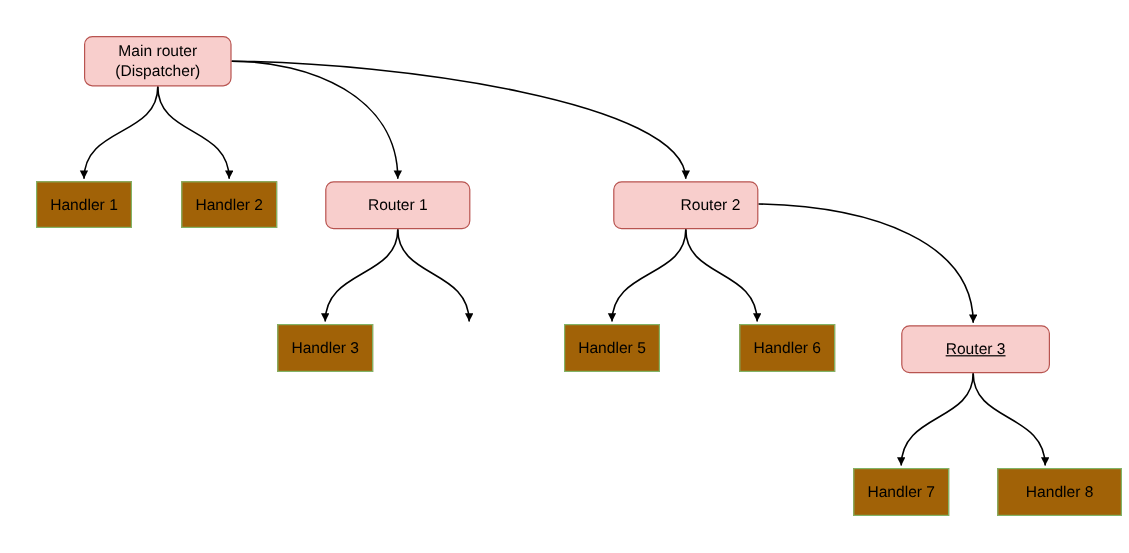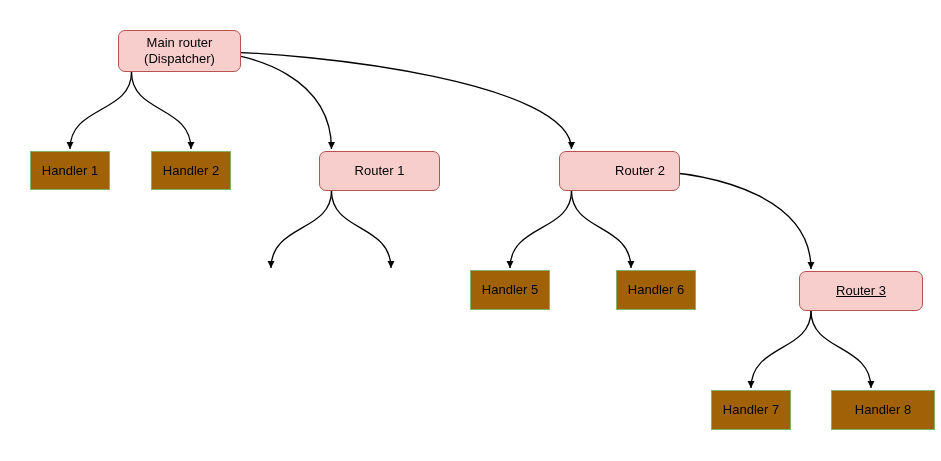--- a/index.html
+++ b/index.html
@@ -36,21 +36,20 @@
     text-align: center;
     font-size: 13px;
     line-height: 16px;
     color: #000000;
     white-space: pre-line;
   }
   .node.router {
     background: #f8cecc;
     border: 1px solid #b85450;
     border-radius: 7px;
-    margin-left: 48px;
   }
   .node.handler {
     background: #a16207;
     border: 1px solid #82b366;
     border-radius: 0;
   }
 </style>
 </head>
 <body>
 
@@ -79,20 +78,21 @@
 (Dispatcher)</div>
 
   <div class="node handler" style="left:30px;  top:151px; width:80px;  height:39px;">Handler 1</div>
 
   <div class="node handler" style="left:151px; top:151px; width:80px;  height:39px;">Handler 2</div>
 
   <div class="node router" style="left:271px; top:151px; width:121px; height:40px;">Router 1</div>
 
   <div class="node router" style="left:511px; top:151px; width:121px; height:40px;padding-left:41px;">Router 2</div>
 
+  <div class="node handler" style="left:231px; top:270px; width:80px;  height:40px;">Handler 3</div>
 
 
   <div class="node handler" style="left:470px; top:270px; width:80px;  height:40px;">Handler 5</div>
 
   <div class="node handler" style="left:616px; top:270px; width:80px;  height:40px;">Handler 6</div>
 
   <div class="node router" style="left:751px; top:271px; width:124px; height:40px;text-decoration:underline;">Router 3</div>
 
   <div class="node handler" style="left:711px; top:390px; width:80px;  height:40px;">Handler 7</div>
 

